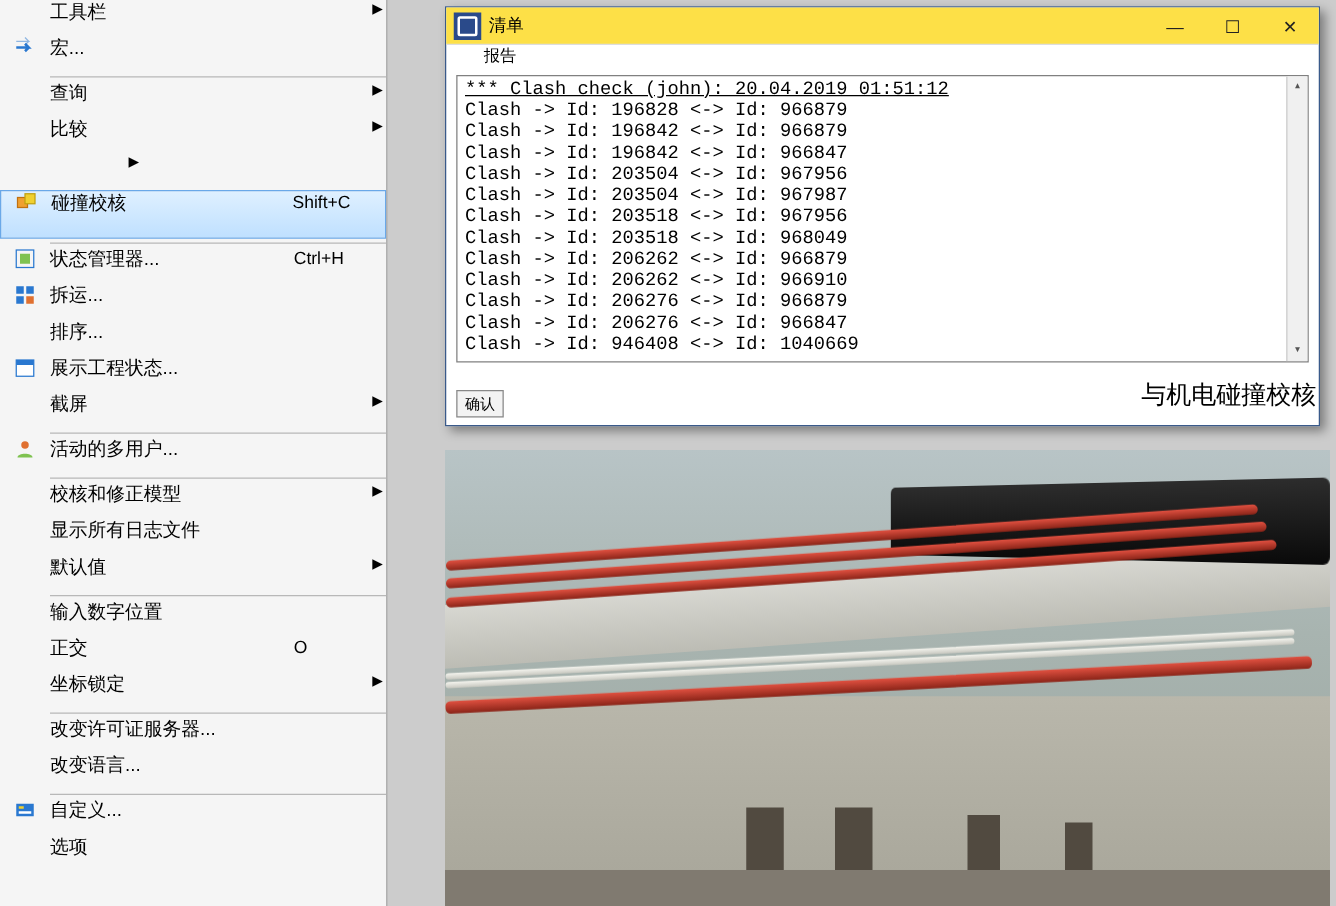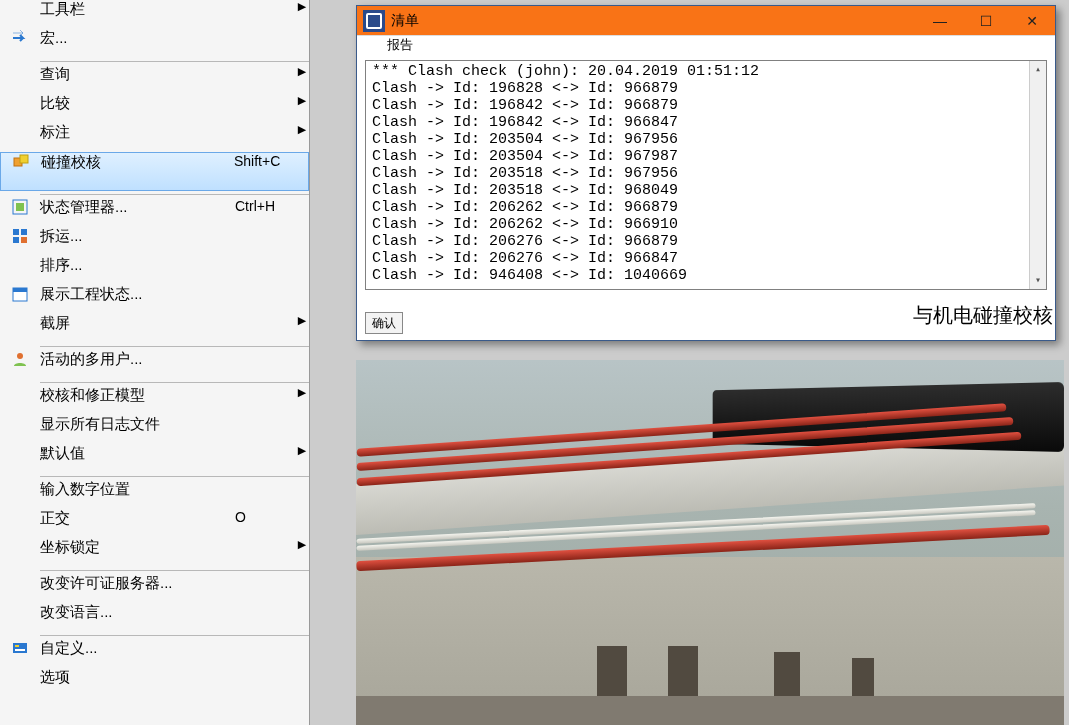--- a/index.html
+++ b/index.html
@@ -12,31 +12,31 @@
 .lbl{flex:1;padding-right:6px;white-space:nowrap}
 .shortcut{flex:none;width:60px;text-align:left;color:#000;font-size:14px}
 .arrow{flex:none;width:14px;text-align:center;color:#000;font-size:11px}
 .sep{height:1px;background:#b8b8b8;margin:3px 0 3px 40px}
 .selected{background:linear-gradient(#dff0ff,#bfe0ff);border:1px solid #6aa8e8;height:39px}
 .icon-box{width:18px;height:18px;display:inline-block}
 .svg{display:block}
 
 
 .win{position:absolute;left:356px;top:5px;width:700px;height:336px;background:#fff;border:1px solid #3a5a8a;box-shadow:4px 4px 8px rgba(0,0,0,.4)}
-.titlebar{height:30px;background:#f97316;display:flex;align-items:center;border-bottom:1px solid #ddd}
+.titlebar{height:30px;background:#fde047;display:flex;align-items:center;border-bottom:1px solid #ddd}
 .win-icon{width:22px;height:22px;margin:0 6px;background:#2a4a8a;display:inline-block;position:relative}
 .win-icon:after{content:"";position:absolute;left:3px;top:3px;width:12px;height:12px;border:2px solid #fff;border-radius:2px}
 .win-title{flex:1;font-size:14px;color:#000}
 .win-btns{display:flex}
 .win-btn{width:46px;height:30px;display:flex;align-items:center;justify-content:center;font-size:14px;color:#222}
 .tab-strip{height:20px;font-size:13px;padding-left:24px}
 .tab{display:inline-block;padding:0 6px}
 .report{position:absolute;left:8px;top:54px;right:8px;height:230px;border:1px solid #808080;background:#fff;font-family:Consolas,"Courier New",monospace;font-size:15px;line-height:17px;color:#000;overflow:hidden}
 .report-inner{padding:2px 6px}
-.report .hdr{}
+.report .hdr{text-decoration:underline}
 .vscroll{position:absolute;right:0;top:0;width:17px;height:100%;background:#f0f0f0;border-left:1px solid #ccc}
 .vs-btn{height:17px;display:flex;align-items:center;justify-content:center;font-size:10px;color:#555}
 .ok-btn{position:absolute;left:8px;bottom:6px;width:38px;height:22px;border:1px solid #888;background:#f3f3f3;font-size:12px;display:flex;align-items:center;justify-content:center}
 .big-label{position:absolute;left:556px;top:296px;font-size:20px;color:#000}
 
 
 .photo{position:absolute;left:356px;top:360px;width:708px;height:365px;overflow:hidden}
 .sky{position:absolute;inset:0;background:linear-gradient(#b8c4c6 0%,#a8b4b0 40%,#9aa59f 100%)}
 .wall{position:absolute;left:0;bottom:0;width:100%;height:46%;background:linear-gradient(#b9b7ab,#a7a599)}
 .floor{position:absolute;left:0;bottom:0;width:100%;height:8%;background:#807a70}
@@ -78,21 +78,20 @@
       <span class="arrow">▶</span>
     </div>
     <div class="menu-row">
       <span class="icon-col"></span>
       <span class="lbl">比较</span>
       <span class="shortcut"></span>
       <span class="arrow">▶</span>
     </div>
     <div class="menu-row">
       <span class="icon-col"></span>
-      <span class="lbl">标注</span>
       <span class="shortcut"></span>
       <span class="arrow">▶</span>
     </div>
     <div class="menu-row selected">
       <span class="icon-col">
         <span class="icon-box">
           <svg class="svg" width="18" height="18">
             <rect x="2" y="5" width="8" height="8" fill="#f0a030" stroke="#c07010"></rect>
             <rect x="8" y="2" width="8" height="8" fill="#f0d030" stroke="#c0a010"></rect>
           </svg>

